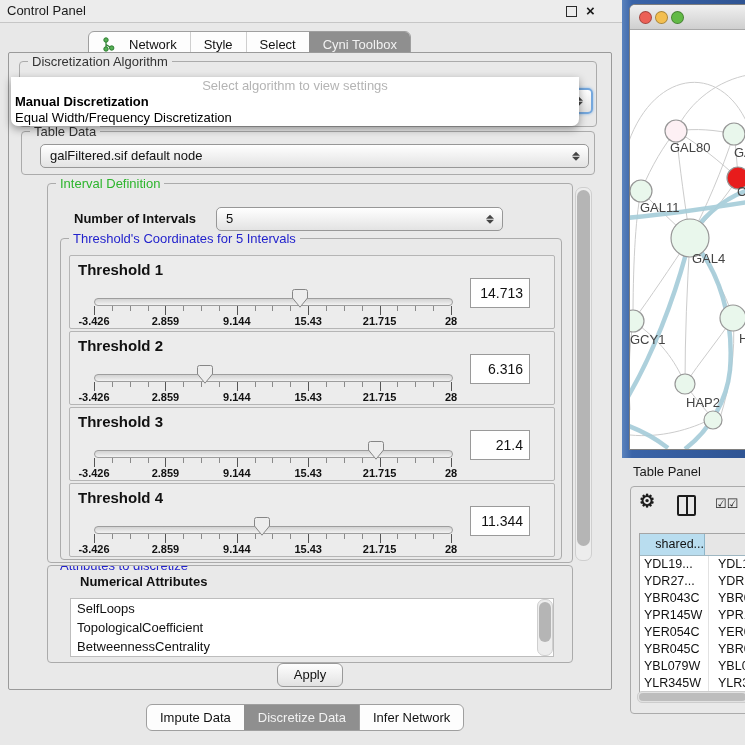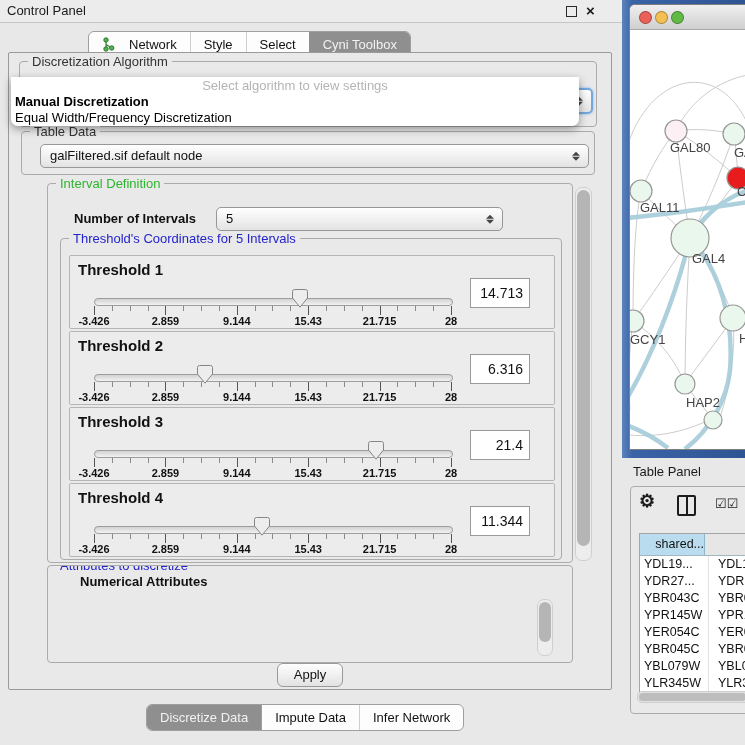--- a/index.html
+++ b/index.html
@@ -244,34 +244,39 @@
       </div>
     </div>
 
     <div class="vscroll" style="left:566px;top:134px;width:15px;height:372px;">
       <div class="vthumb" style="top:2px;height:356px;"></div>
     </div>
 
     <div class="group" style="left:38px;top:512px;width:524px;height:96px;overflow:hidden;">
       <span class="group-title t-blue">Attributes to discretize</span>
       <span class="abs" style="left:8px;top:8px;font-weight:bold;font-size:13px;margin-left:24px;">Numerical Attributes</span>
+      <div class="attr-list">
+          <div class="attr-item">SelfLoops</div>
+          <div class="attr-item">TopologicalCoefficient</div>
+          <div class="attr-item">BetweennessCentrality</div>
+        </div>
       <div class="vscroll" style="left:489px;top:33px;width:14px;height:55px;">
         <div class="vthumb" style="top:2px;height:40px;"></div>
       </div>
     </div>
 
     <div class="apply-btn">Apply</div>
   </div>
 
   <div class="tabgroup" style="left:146px;top:704px;">
+    <div class="tab">
+      <span>Impute Data</span>
+    </div>
     <div class="tab selected">
       <span>Discretize Data</span>
-    </div>
-    <div class="tab">
-      <span>Impute Data</span>
     </div>
     <div class="tab">
       <span>Infer Network</span>
     </div>
   </div>
 
   <div class="desktop">
     <div class="net-window">
       <div class="net-titlebar">
         <span class="light" style="left:9px;background:#ec6157;"></span>

